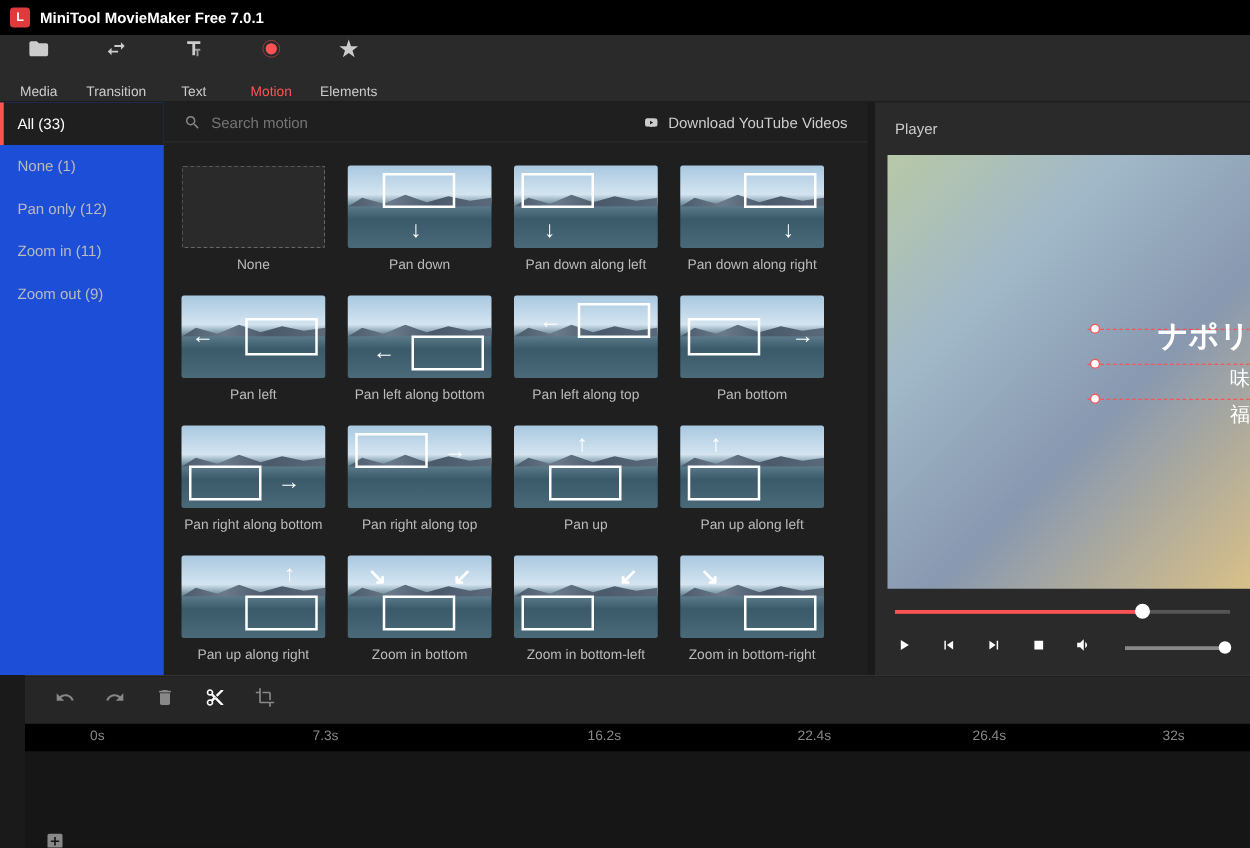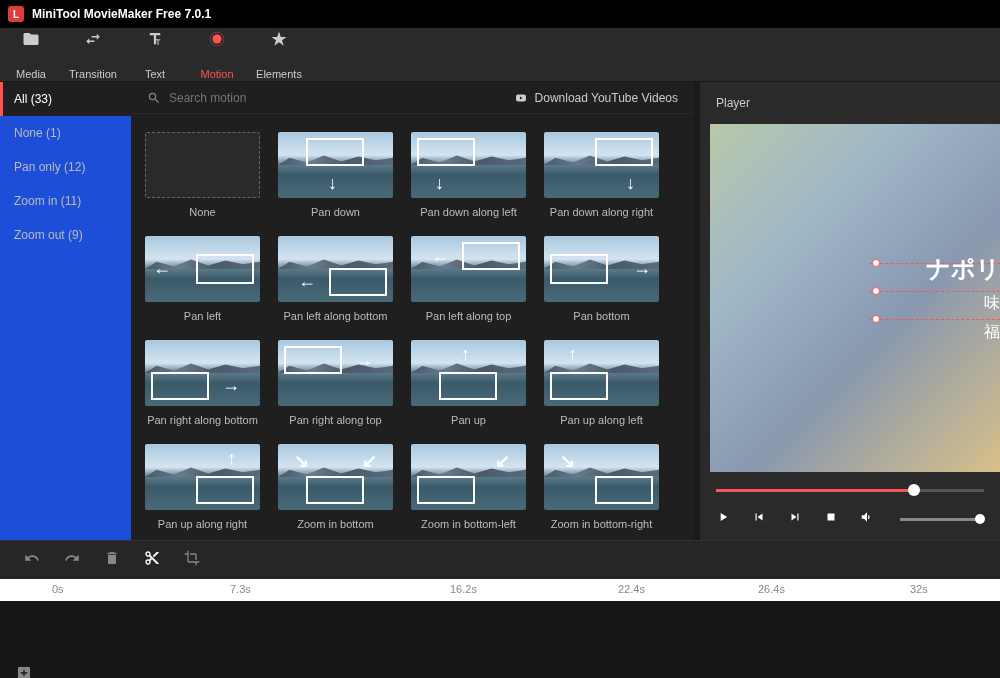--- a/index.html
+++ b/index.html
@@ -41,21 +41,21 @@
 .dline { position:absolute; border-top:1px dashed #ff5252; }
 .progressbar { height:14px; margin:12px 16px 0 16px; position:relative; }
 .progtrack { height:3px; background:#555; position:absolute; top:5px; left:0; right:0; }
 .progfill { height:3px; background:#ff5252; position:absolute; top:5px; left:0; width:74%; }
 .progknob { width:12px; height:12px; background:#fff; border-radius:50%; position:absolute; top:0; left:74%; margin-left:-6px; }
 .controls { display:flex; align-items:center; gap:22px; padding:12px 16px; }
 .ctrl { cursor:pointer; color:#fff; }
 .ctrl svg { width:14px; height:14px; fill:#fff; }
 .volslider { flex:1; max-width:80px; height:3px; background:#888; position:relative; margin-left:4px; }
 .volknob { width:10px; height:10px; background:#fff; border-radius:50%; position:absolute; right:-5px; top:-4px; }
-.timeline { height:138px; background:#ffffff; border-top:1px solid #333; }
+.timeline { height:138px; background:#000000; border-top:1px solid #333;margin-left:20px; }
 .tltoolbar { height:38px; display:flex; align-items:center; gap:24px; padding:0 24px; background:#262626; }
 .tlbtn { cursor:pointer; color:#888; }
 .tlbtn svg { width:16px; height:16px; }
 .tlruler { height:22px; display:flex; position:relative; padding-left:46px; font-size:11px; color:#888; }
 .tlmark { position:absolute; top:4px; }
 .tltrack { flex:1; background:#161616; }
 .layericon { position:absolute; left:16px; top:64px; color:#888; }
 </style>
 </head>
 <body>

